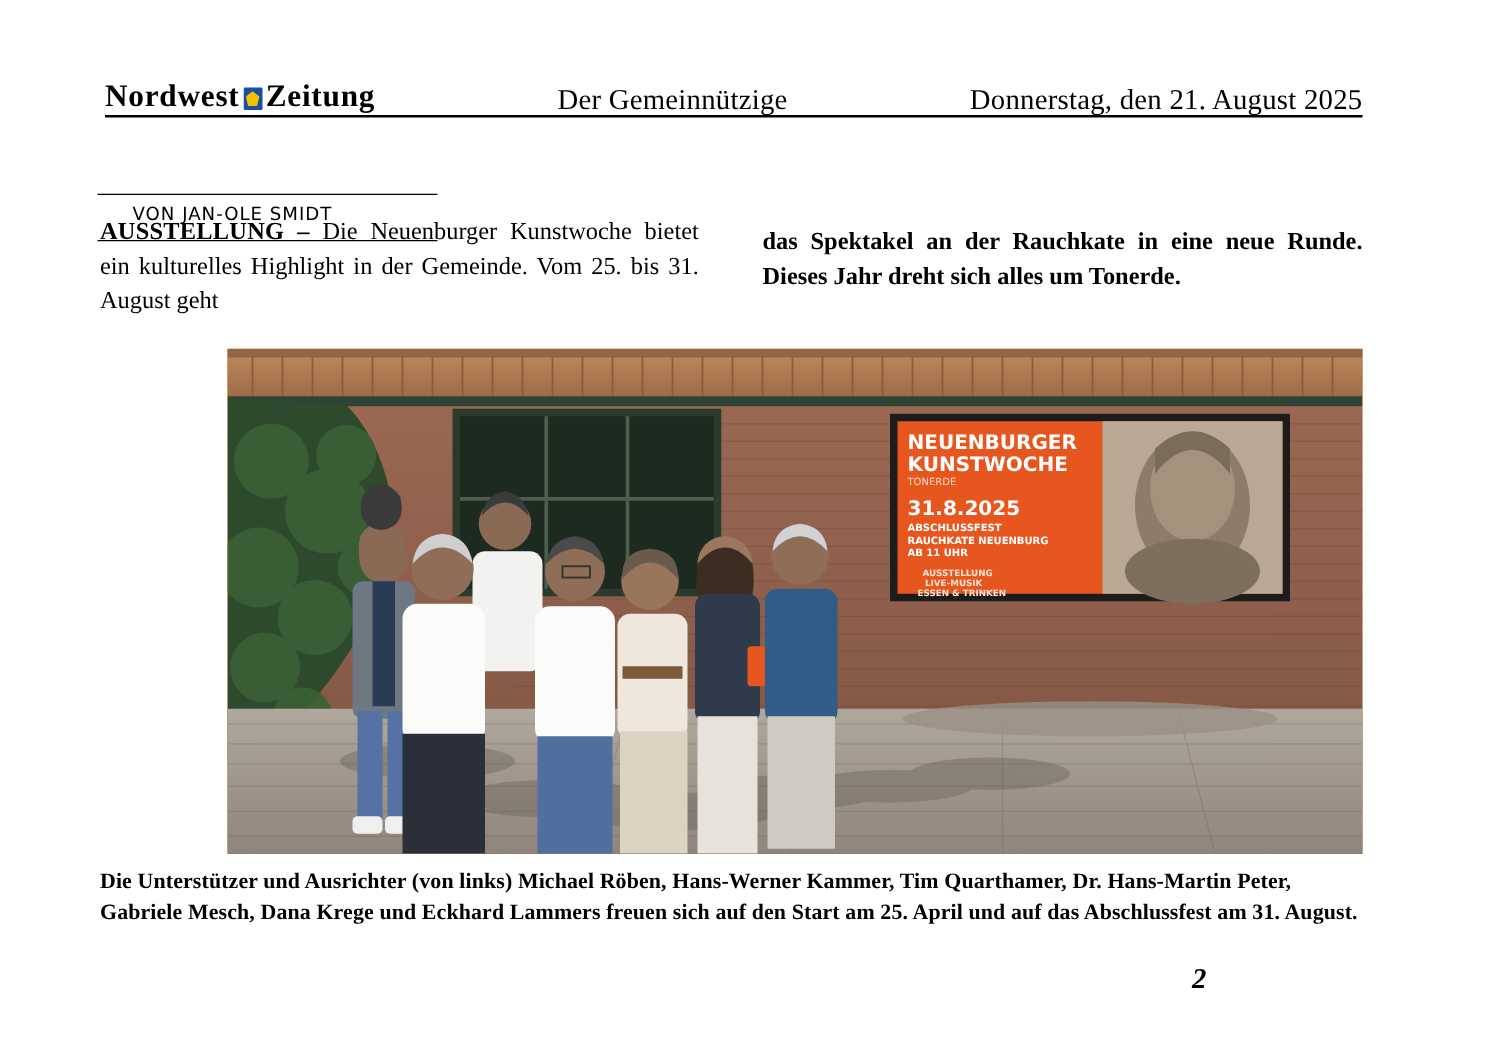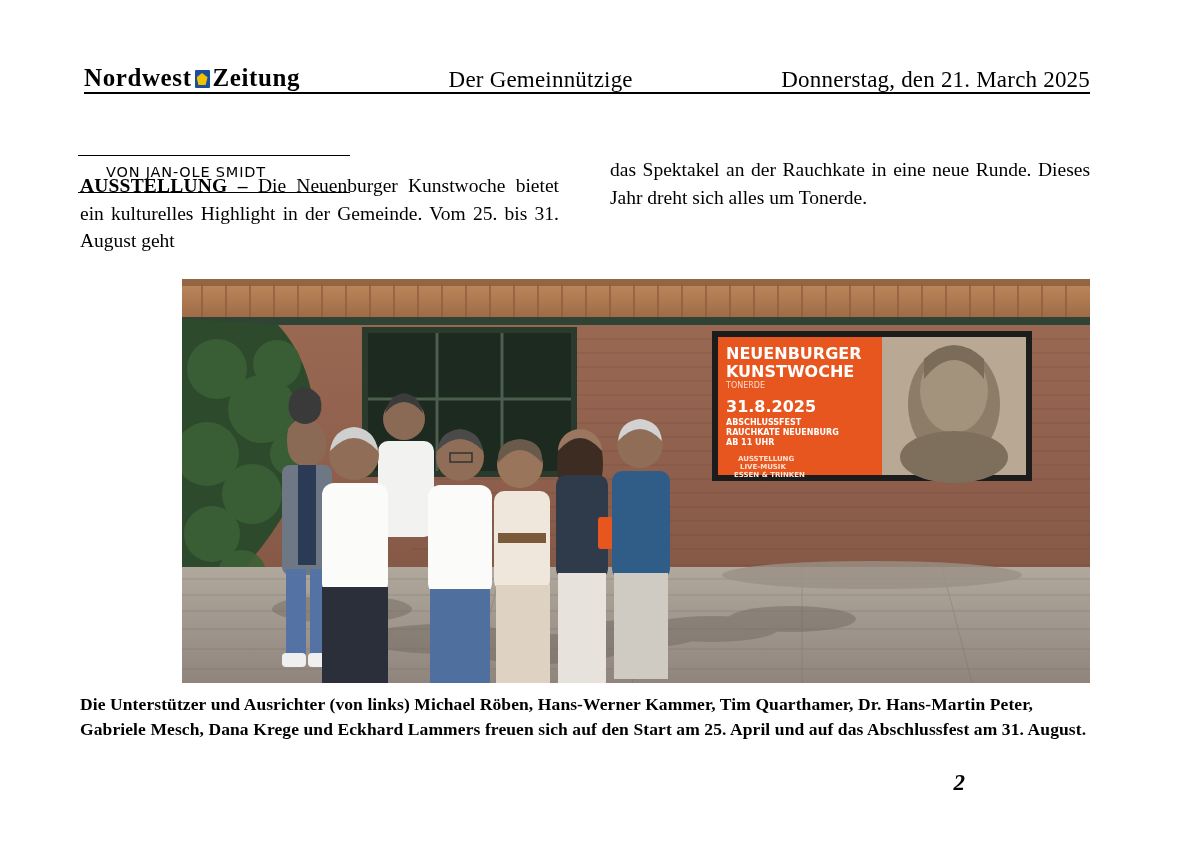--- a/index.html
+++ b/index.html
@@ -121,22 +121,23 @@
     line-height: 1.42;
     text-align: justify;
   }
   .col-left {
     left: 80px;
     top: 172px;
     width: 479px;
   }
   .col-right {
     left: 610px;
-    top: 156px;
+    top: 180px;
     width: 480px;
+    font-weight: bold;
   }
   .lead {
     font-weight: bold;
     letter-spacing: 0.2px;
   }
 
   
   .photo {
     position: absolute;
     left: 182px;
@@ -177,21 +178,21 @@
 
 <div class="page">
 
   <div class="masthead">
     <div class="logo">
       <span class="word1">Nordwest</span>
       <span class="logo-mark"></span>
       <span class="word2">Zeitung</span>
     </div>
     <div class="masthead-center">Der Gemeinnützige</div>
-    <div class="masthead-right">Donnerstag, den 21. March 2025</div>
+    <div class="masthead-right">Donnerstag, den 21. August 2025</div>
   </div>
   <div class="rule-main"></div>
 
   <div class="byline-wrap">
     <div class="byline-top"></div>
     <div class="byline-text">VON JAN-OLE SMIDT</div>
     <div class="byline-bot"></div>
   </div>
 
   <div class="col col-left">

